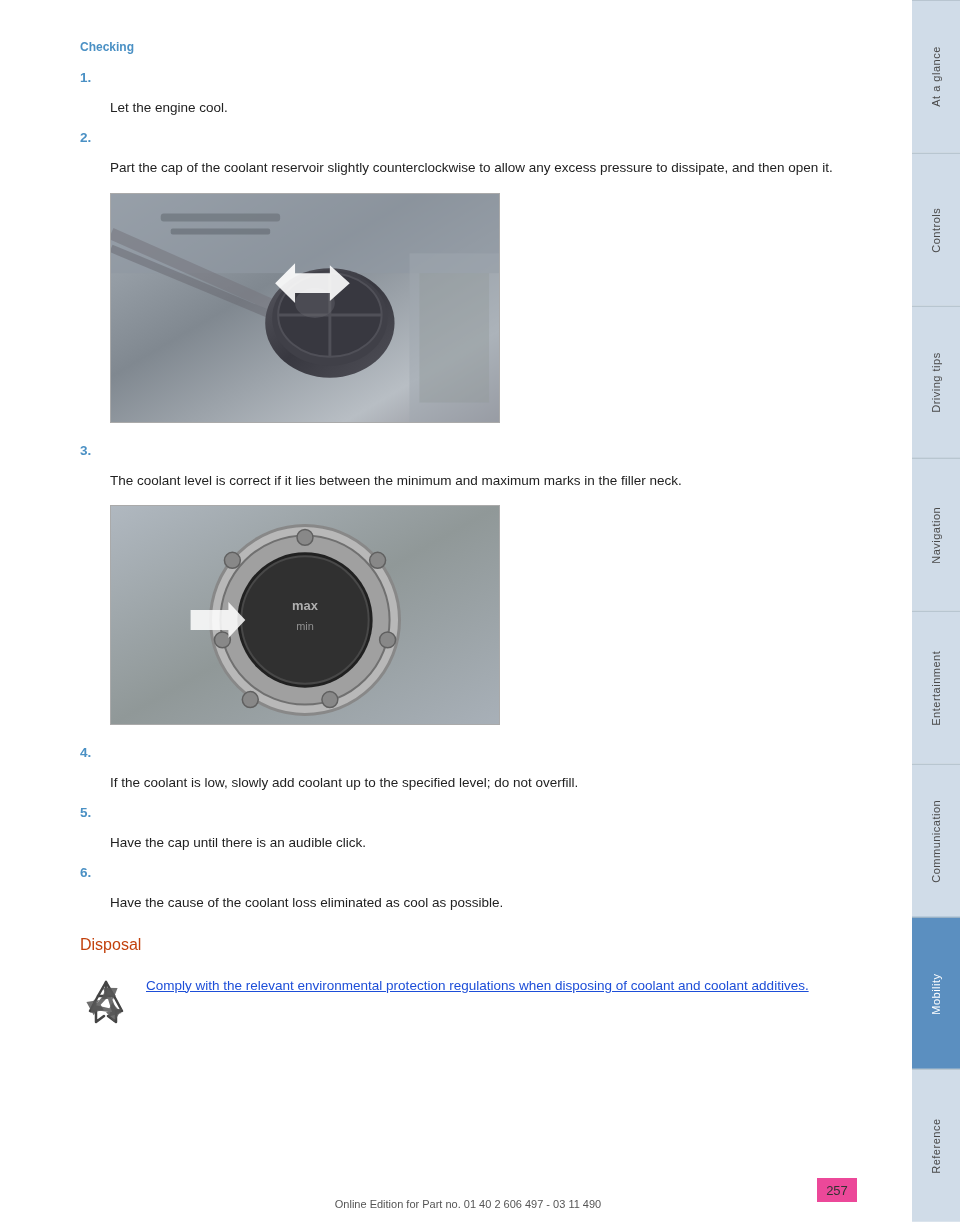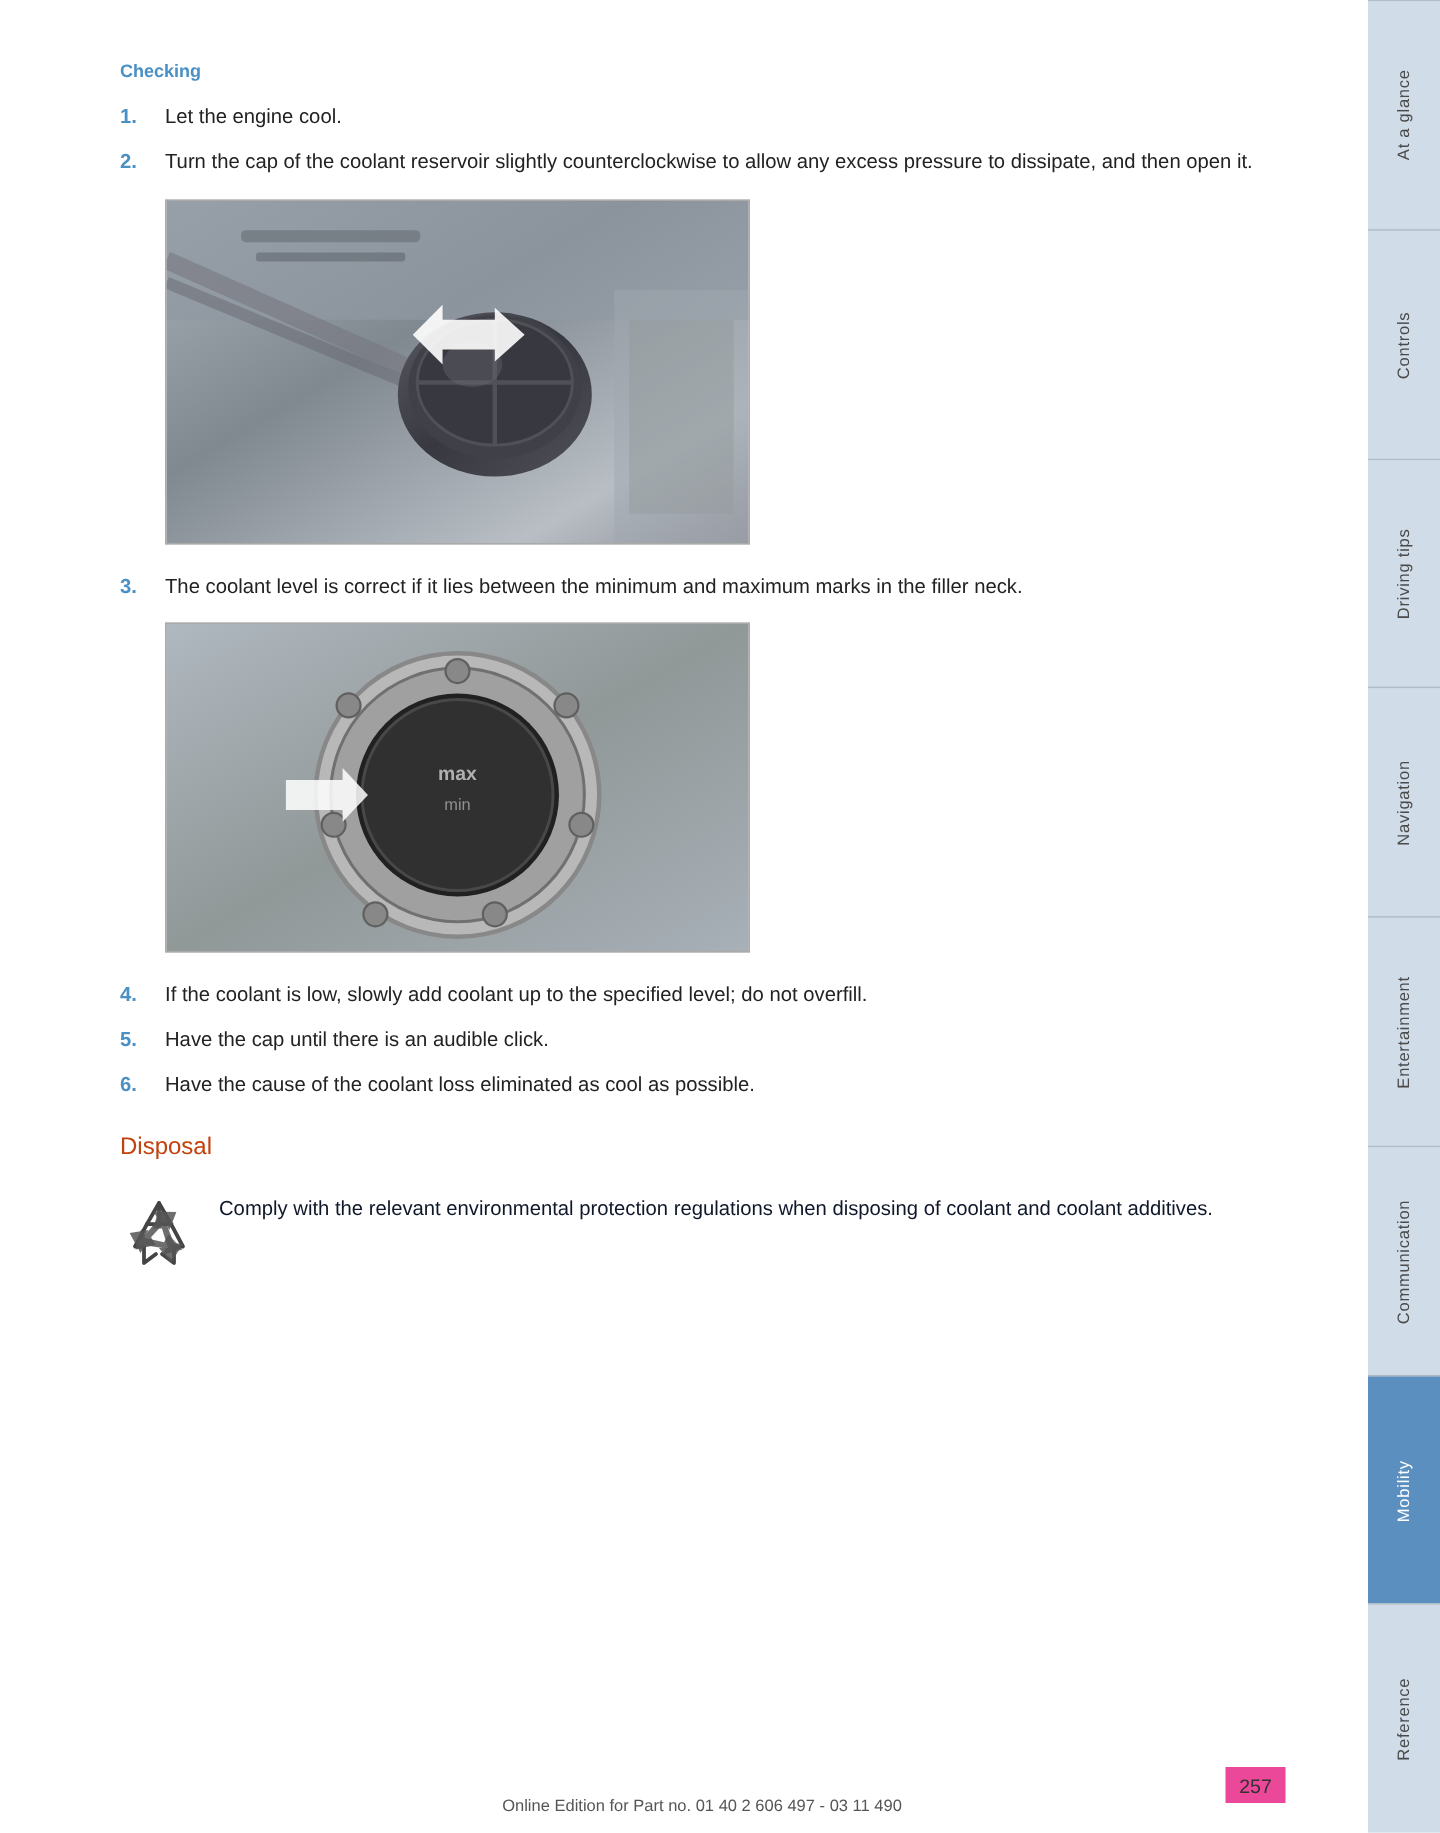--- a/index.html
+++ b/index.html
@@ -76,20 +76,21 @@
 
     .step-number {
       color: #4a90c4;
       font-weight: bold;
       min-width: 30px;
       font-size: 13.5px;
     }
 
     .step-text {
       flex: 1;
+      margin-top: 30px;
     }
 
     
     .step-image-wrapper {
       margin: 14px 0 18px 30px;
     }
 
     .step-image {
       width: 390px;
       height: 230px;
@@ -135,21 +136,22 @@
     .disposal-icon {
       width: 52px;
       height: 52px;
       flex-shrink: 0;
       margin-top: 2px;
     }
 
     .disposal-text {
       font-size: 13.5px;
       line-height: 1.55;
-      color: #0f172a;
+      color: #1d4ed8;
+      text-decoration: underline;
     }
 
     
     .footer {
       position: absolute;
       bottom: 12px;
       left: 0;
       right: 0;
       display: flex;
       align-items: center;
@@ -187,21 +189,21 @@
 
   <h2 class="section-heading">Checking</h2>
 
   <ol class="step-list">
     <li class="step-item">
       <span class="step-number">1.</span>
       <span class="step-text">Let the engine cool.</span>
     </li>
     <li class="step-item">
       <span class="step-number">2.</span>
-      <span class="step-text">Turn the cap of the coolant reservoir slightly counterclockwise to allow any excess pressure to dissipate, and then open it.</span>
+      <span class="step-text">Part the cap of the coolant reservoir slightly counterclockwise to allow any excess pressure to dissipate, and then open it.</span>
     </li>
   </ol>
 
   <div class="step-image-wrapper">
     <div class="step-image">
 
       <svg width="390" height="230" viewBox="0 0 390 230" xmlns="http://www.w3.org/2000/svg">
         <defs>
           <linearGradient id="bg1" x1="0%" y1="0%" x2="100%" y2="100%">
             <stop offset="0%" style="stop-color:#a8b0b8"></stop>

